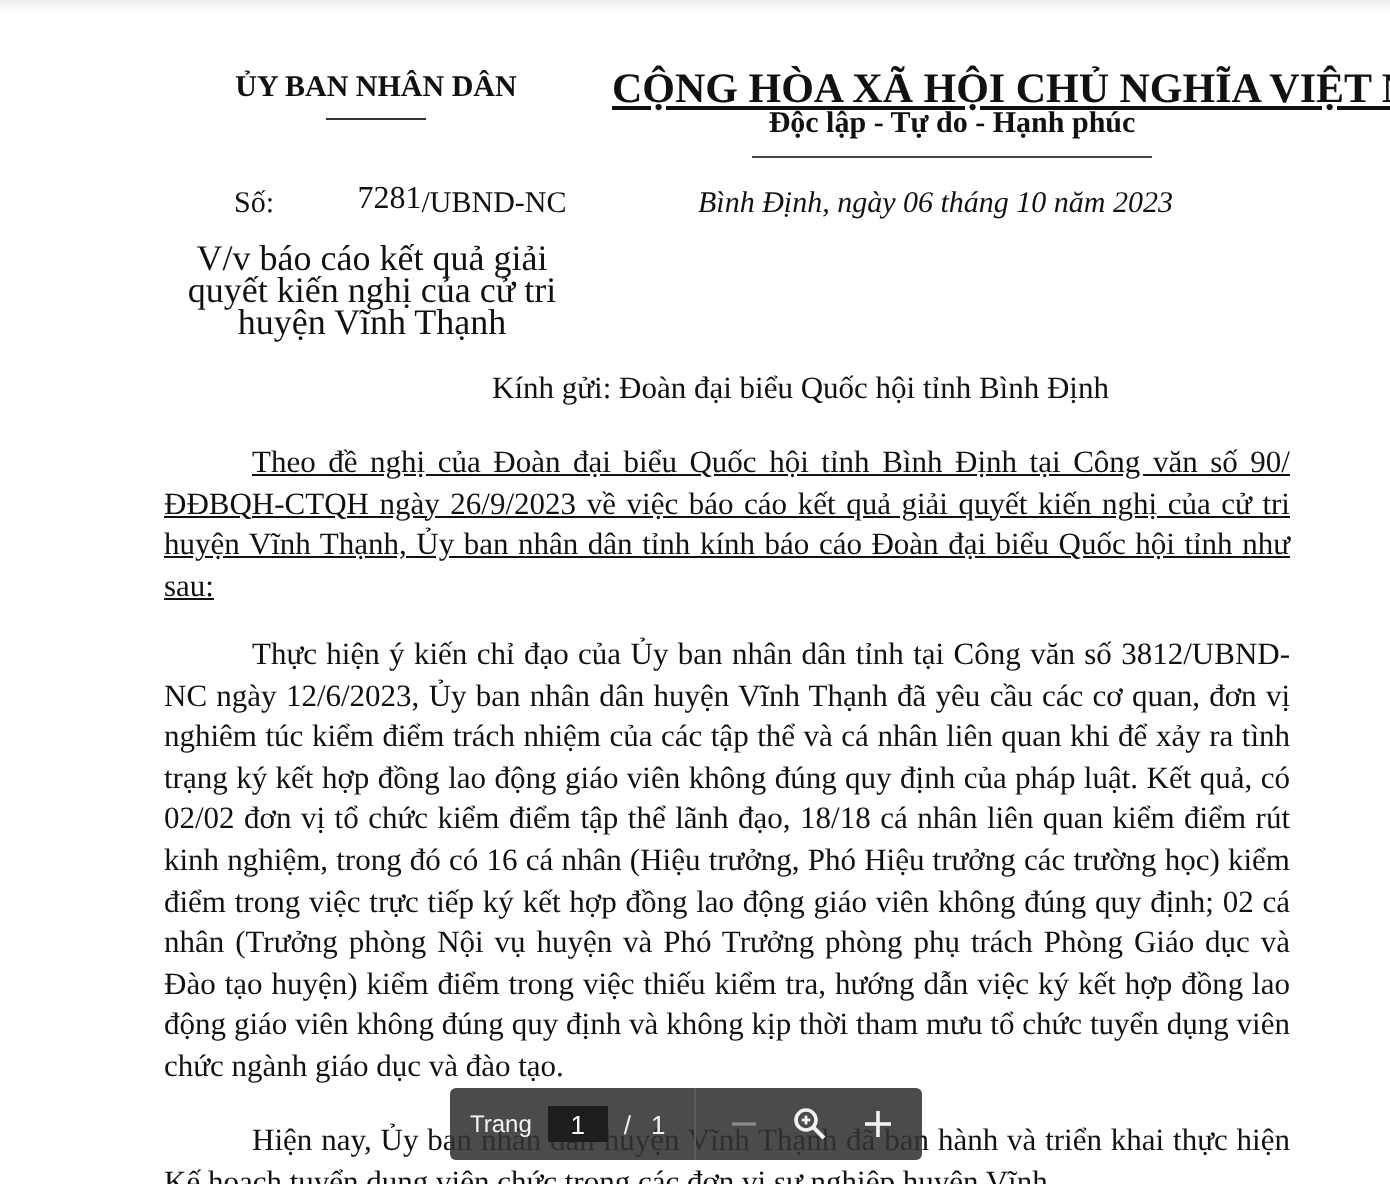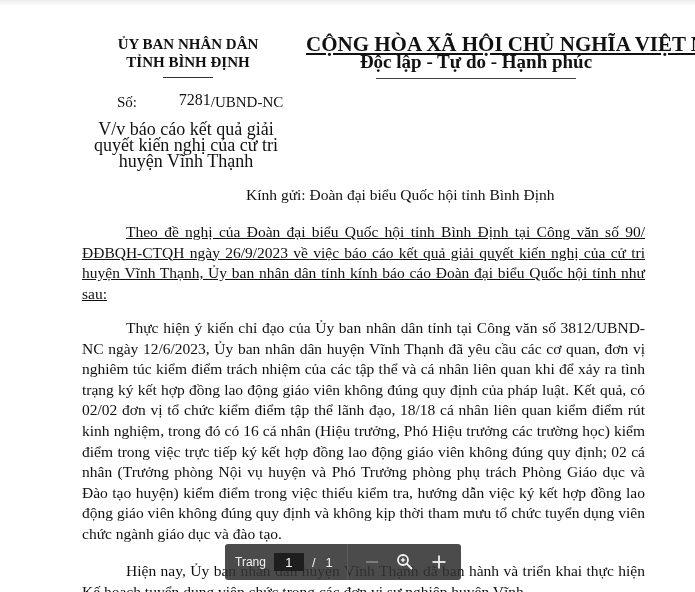--- a/index.html
+++ b/index.html
@@ -78,21 +78,21 @@
     }
     .nation-line {
       font-weight: bold;
       font-size: 21px;
       line-height: 18px;
       white-space: nowrap;
       text-decoration: underline;
     }
     .motto-line {
       font-weight: bold;
-      font-size: 19px;
+      font-size: 15px;
       line-height: 18px;
       white-space: nowrap;
     }
     .rule-right {
       width: 200px;
       height: 1px;
       background: #444;
       margin: 7px auto 0 auto;
     }
     .place-date {
@@ -182,36 +182,36 @@
   </style>
 </head>
 <body>
 
 <div class="top-shade"></div>
 
 <div class="page">
 
   <div class="hdr-left">
     <div class="org-line">ỦY BAN NHÂN DÂN</div>
-    <div class="org-line">TỈNH BÌNH ĐỊNH</div>
     <div class="rule-left"></div>
   </div>
 
   <div class="doc-number">
     <span>Số: </span><span class="num">7281</span><span>/UBND-NC</span>
   </div>
 
   <div class="subject">V/v báo cáo kết quả giải quyết kiến nghị của cử tri huyện Vĩnh Thạnh</div>
 
   <div class="hdr-right">
     <div class="nation-line">CỘNG HÒA XÃ HỘI CHỦ NGHĨA VIỆT NAM</div>
     <div class="motto-line">Độc lập - Tự do - Hạnh phúc</div>
     <div class="rule-right"></div>
   </div>
 
+  <div class="place-date">Bình Định, ngày 06  tháng 10 năm 2023</div>
 
   <div class="recipient">Kính gửi: Đoàn đại biểu Quốc hội tỉnh Bình Định</div>
 
   <div class="para para-1">Theo đề nghị của Đoàn đại biểu Quốc hội tỉnh Bình Định tại Công văn số 90/ĐĐBQH-CTQH ngày 26/9/2023 về việc báo cáo kết quả giải quyết kiến nghị của cử tri huyện Vĩnh Thạnh, Ủy ban nhân dân tỉnh kính báo cáo Đoàn đại biểu Quốc hội tỉnh như sau:</div>
   <div class="para para-2">Thực hiện ý kiến chỉ đạo của Ủy ban nhân dân tỉnh tại Công văn số 3812/UBND-NC ngày 12/6/2023, Ủy ban nhân dân huyện Vĩnh Thạnh đã yêu cầu các cơ quan, đơn vị nghiêm túc kiểm điểm trách nhiệm của các tập thể và cá nhân liên quan khi để xảy ra tình trạng ký kết hợp đồng lao động giáo viên không đúng quy định của pháp luật. Kết quả, có 02/02 đơn vị tổ chức kiểm điểm tập thể lãnh đạo, 18/18 cá nhân liên quan kiểm điểm rút kinh nghiệm, trong đó có 16 cá nhân (Hiệu trưởng, Phó Hiệu trưởng các trường học) kiểm điểm trong việc trực tiếp ký kết hợp đồng lao động giáo viên không đúng quy định; 02 cá nhân (Trưởng phòng Nội vụ huyện và Phó Trưởng phòng phụ trách Phòng Giáo dục và Đào tạo huyện) kiểm điểm trong việc thiếu kiểm tra, hướng dẫn việc ký kết hợp đồng lao động giáo viên không đúng quy định và không kịp thời tham mưu tổ chức tuyển dụng viên chức ngành giáo dục và đào tạo.</div>
   <div class="para para-3">Hiện nay, Ủy ban nhân dân huyện Vĩnh Thạnh đã ban hành và triển khai thực hiện Kế hoạch tuyển dụng viên chức trong các đơn vị sự nghiệp huyện Vĩnh</div>
 </div>
 
 <div class="pdf-toolbar">
   <span class="tb-label">Trang</span>

